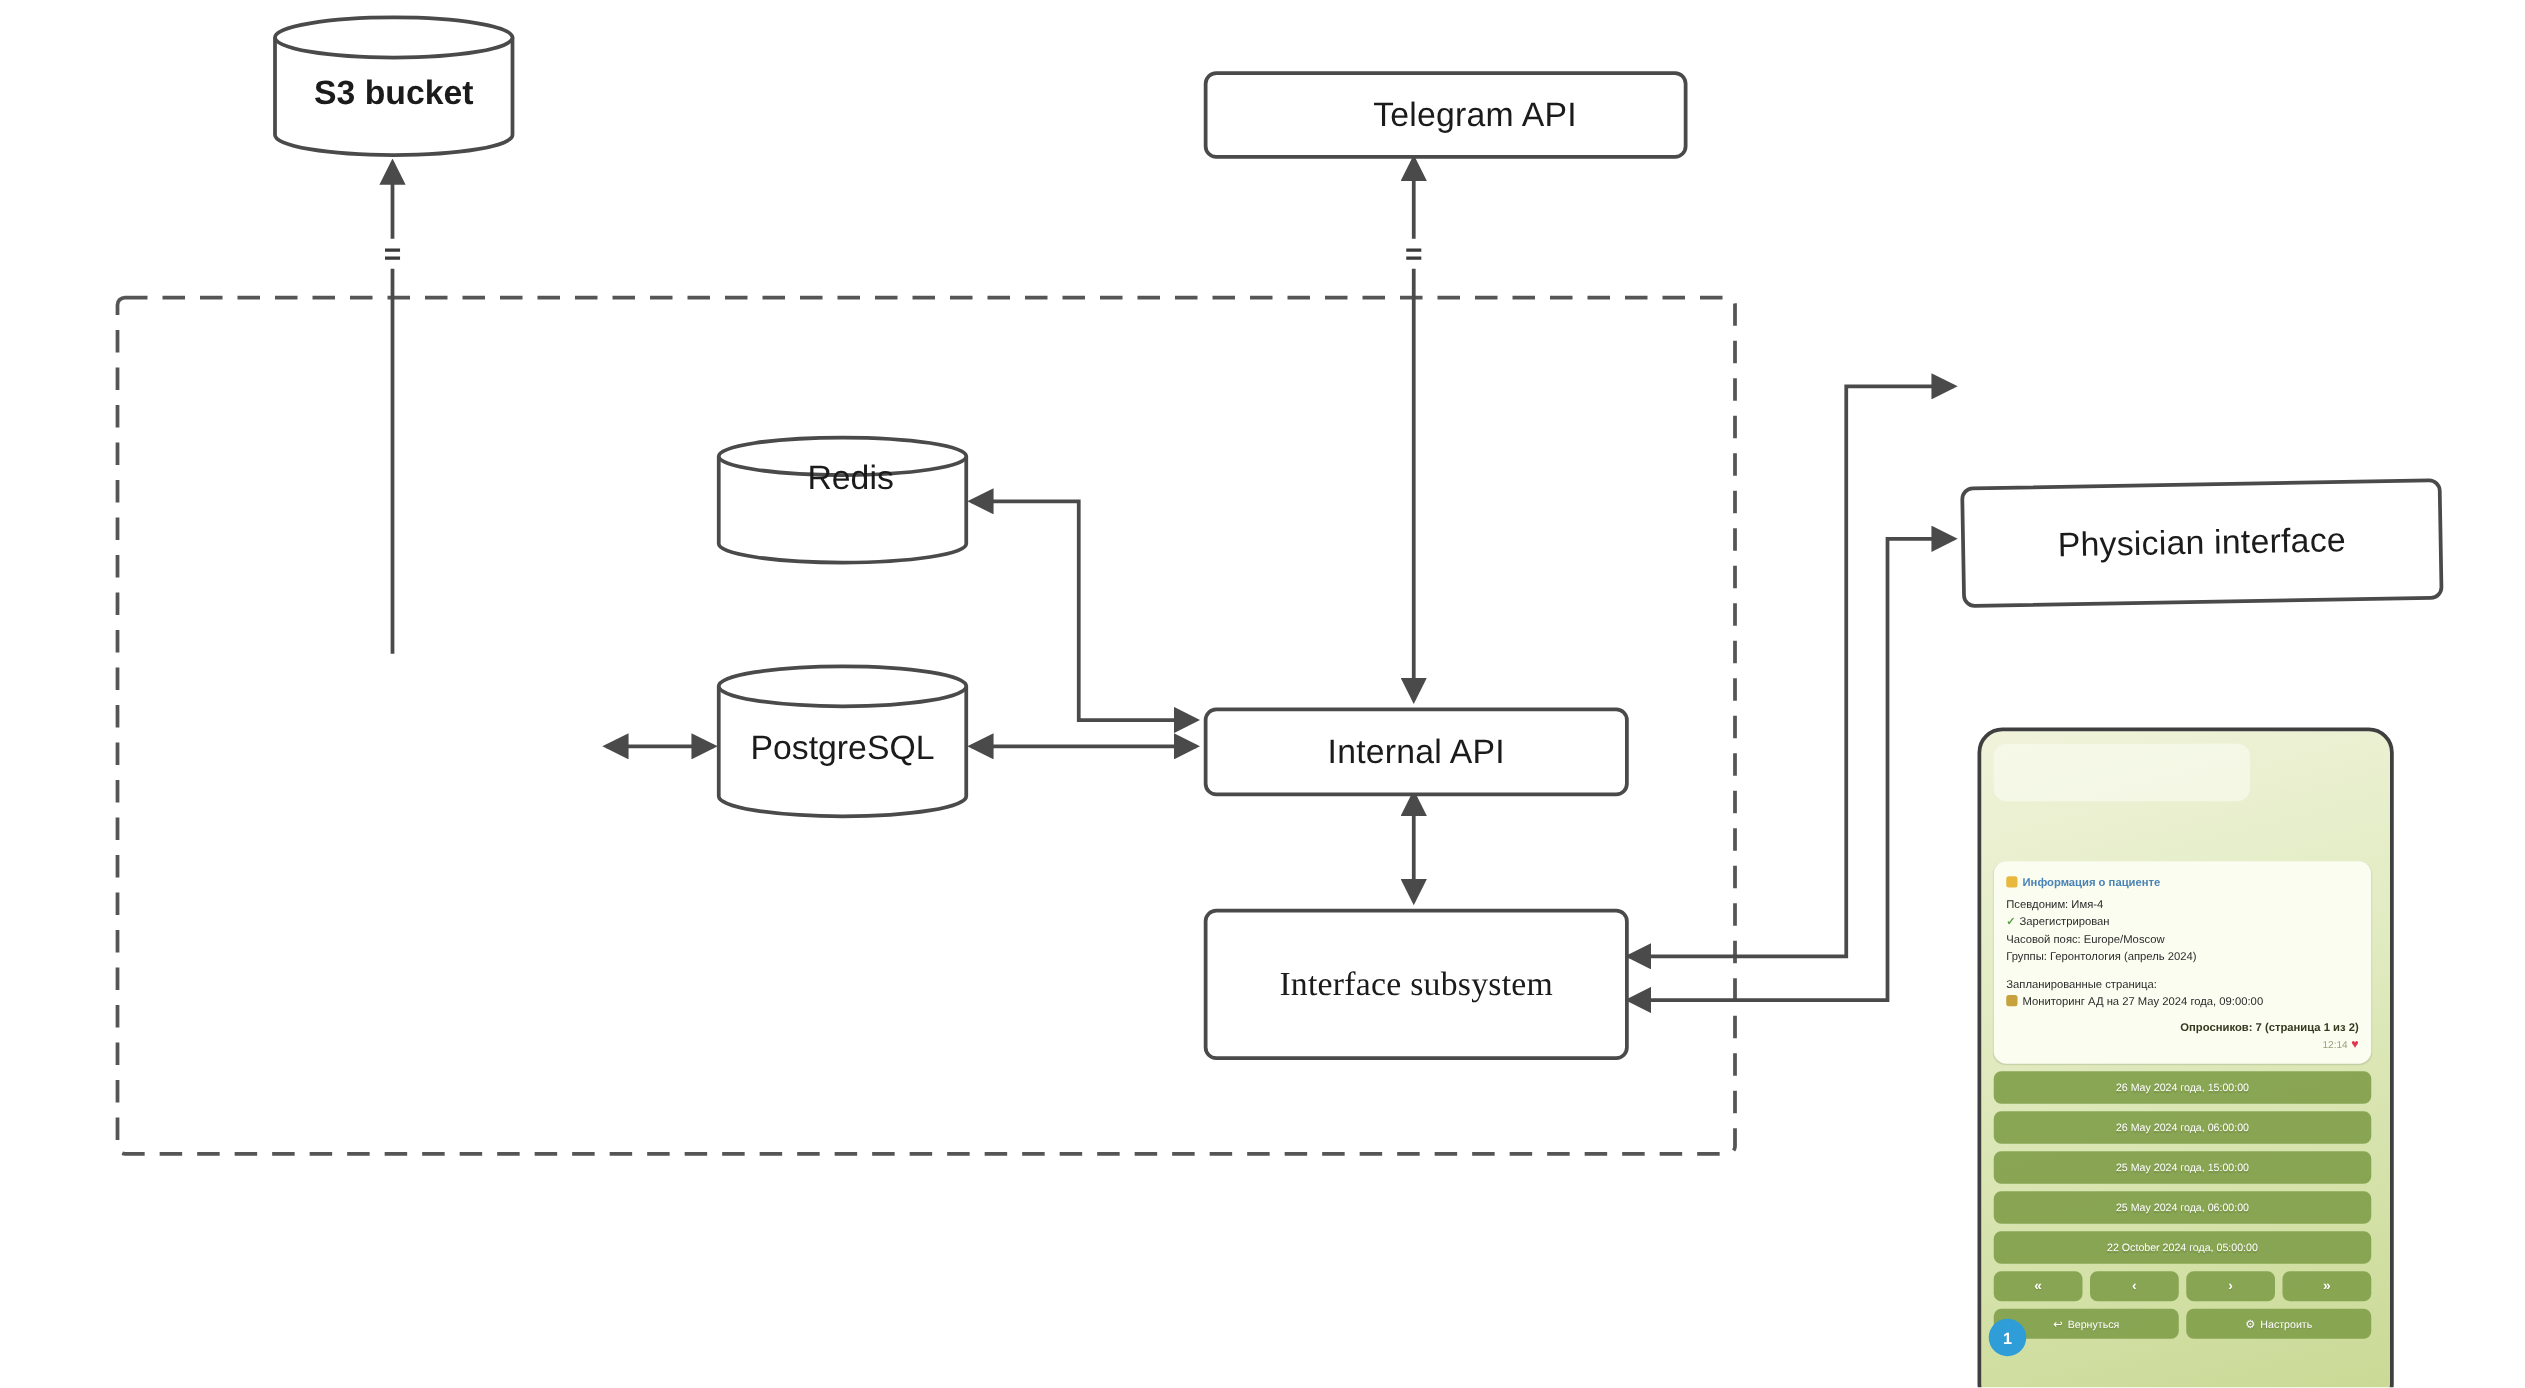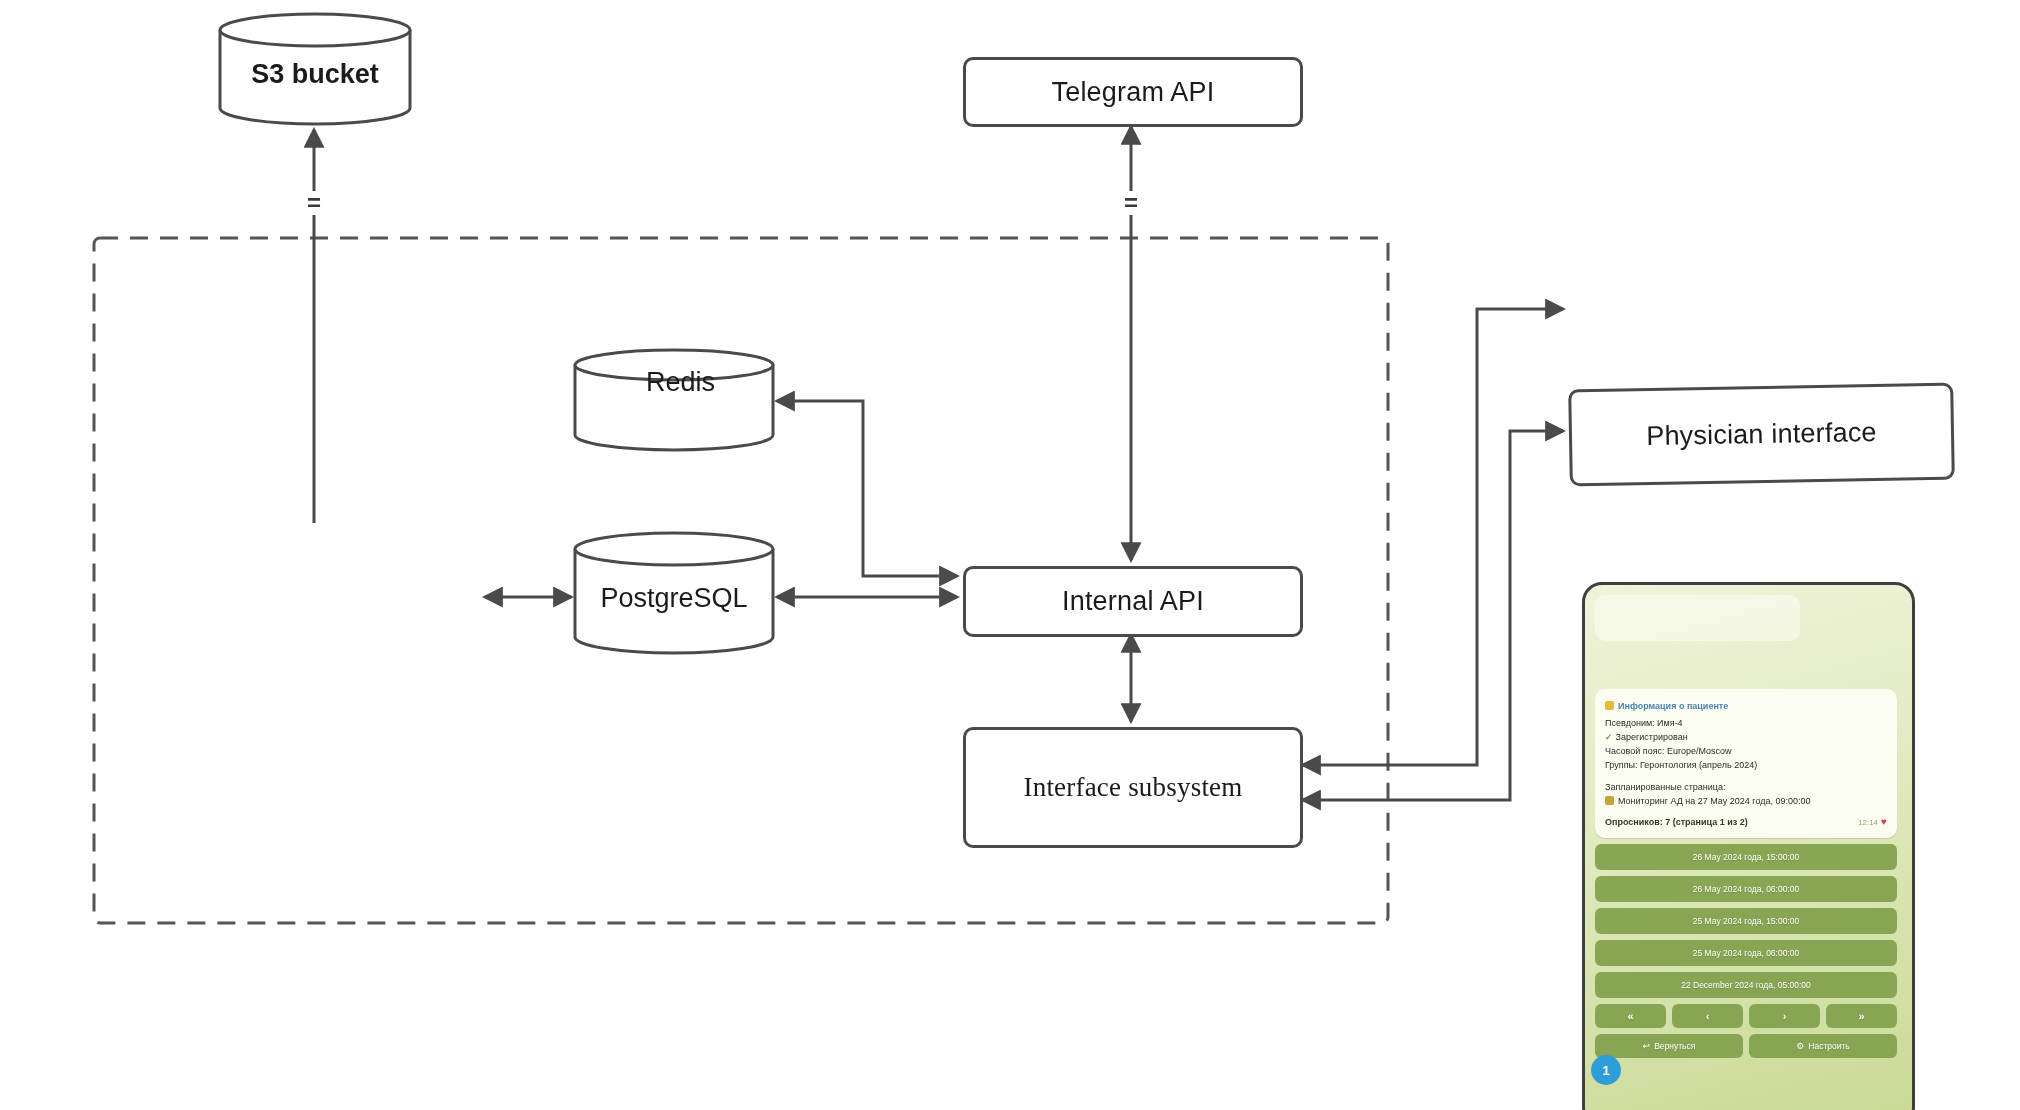--- a/index.html
+++ b/index.html
@@ -19,21 +19,21 @@
   .remnant{position:absolute;left:10px;top:10px;width:205px;height:46px;
            background:rgba(252,253,244,.55);border-radius:10px;}
   .bubble{background:#fbfdf0;border-radius:10px;padding:10px 10px 8px 10px;
           font-size:9px;line-height:14px;color:#2b2b2b;box-shadow:0 1px 1px rgba(0,0,0,.12);}
   .bubble .title{color:#4a83b5;font-weight:bold;margin-bottom:3px;}
   .ic{display:inline-block;width:9px;height:9px;border-radius:2px;margin-right:4px;vertical-align:-1px;}
   .ic-info{background:#e8b93c;}
   .ic-cal{background:#c7a23c;}
   .check{color:#5a9e46;font-weight:bold;margin-right:3px;}
   .spacer{height:8px;}
-  .bfoot{display:flex;justify-content:space-between;align-items:flex-start;margin-top:7px;}
+  .bfoot{display:flex;justify-content:space-between;align-items:flex-end;margin-top:7px;flex-direction:column;}
   .bfoot .left{font-weight:bold;color:#34391f;}
   .bfoot .right{color:#9aa07a;font-size:8px;}
   .heart{color:#e0384e;font-size:10px;margin-left:3px;}
   .sbtn{height:26px;margin-top:6px;background:rgba(130,160,76,.93);border-radius:6px;color:#fff;
         font-size:8.5px;display:flex;align-items:center;justify-content:center;
         text-shadow:0 1px 1px rgba(0,0,0,.15);}
   .btnrow{display:flex;gap:6px;margin-top:6px;}
   .btnrow .sbtn{flex:1;margin-top:0;height:24px;}
   .navglyph{font-size:11px;font-weight:bold;}
   .bicon{margin-right:4px;font-size:9px;}
@@ -82,21 +82,21 @@
   <div class="cyl-label" style="left:220px;top:52px;width:190px;height:44px;font-weight:bold;">
     <span>S3 bucket</span>
   </div>
   <div class="cyl-label" style="left:575px;top:360px;width:211px;height:44px;">
     <span>Redis</span>
   </div>
   <div class="cyl-label" style="left:575px;top:576px;width:198px;height:44px;">
     <span>PostgreSQL</span>
   </div>
 
-  <div class="node" style="left:963px;top:57px;width:334px;height:64px;">
+  <div class="node" style="left:963px;top:57px;width:334px;height:64px;padding-left:47px;">
     <span>Telegram API</span>
   </div>
   <div class="node" style="left:963px;top:566px;width:334px;height:65px;">
     <span>Internal API</span>
   </div>
   <div class="node" style="left:963px;top:727px;width:334px;height:115px;font-family:Liberation Serif, serif;">
     <span>Interface subsystem</span>
   </div>
   <div class="node" style="left:1569px;top:386px;width:379px;height:91px;transform:rotate(-1deg);">
     <span>Physician interface</span>
@@ -124,21 +124,21 @@
         <div class="bfoot">
           <span class="left">Опросников: 7 (страница 1 из 2)</span>
           <span class="right"><span>12:14</span><span class="heart">♥</span></span>
         </div>
       </div>
 
       <div class="sbtn">26 May 2024 года, 15:00:00</div>
       <div class="sbtn">26 May 2024 года, 06:00:00</div>
       <div class="sbtn">25 May 2024 года, 15:00:00</div>
       <div class="sbtn">25 May 2024 года, 06:00:00</div>
-      <div class="sbtn">22 December 2024 года, 05:00:00</div>
+      <div class="sbtn">22 October 2024 года, 05:00:00</div>
 
       <div class="btnrow">
         <div class="sbtn">
             <span class="navglyph">«</span>
           </div>
         <div class="sbtn">
             <span class="navglyph">‹</span>
           </div>
         <div class="sbtn">
             <span class="navglyph">›</span>

